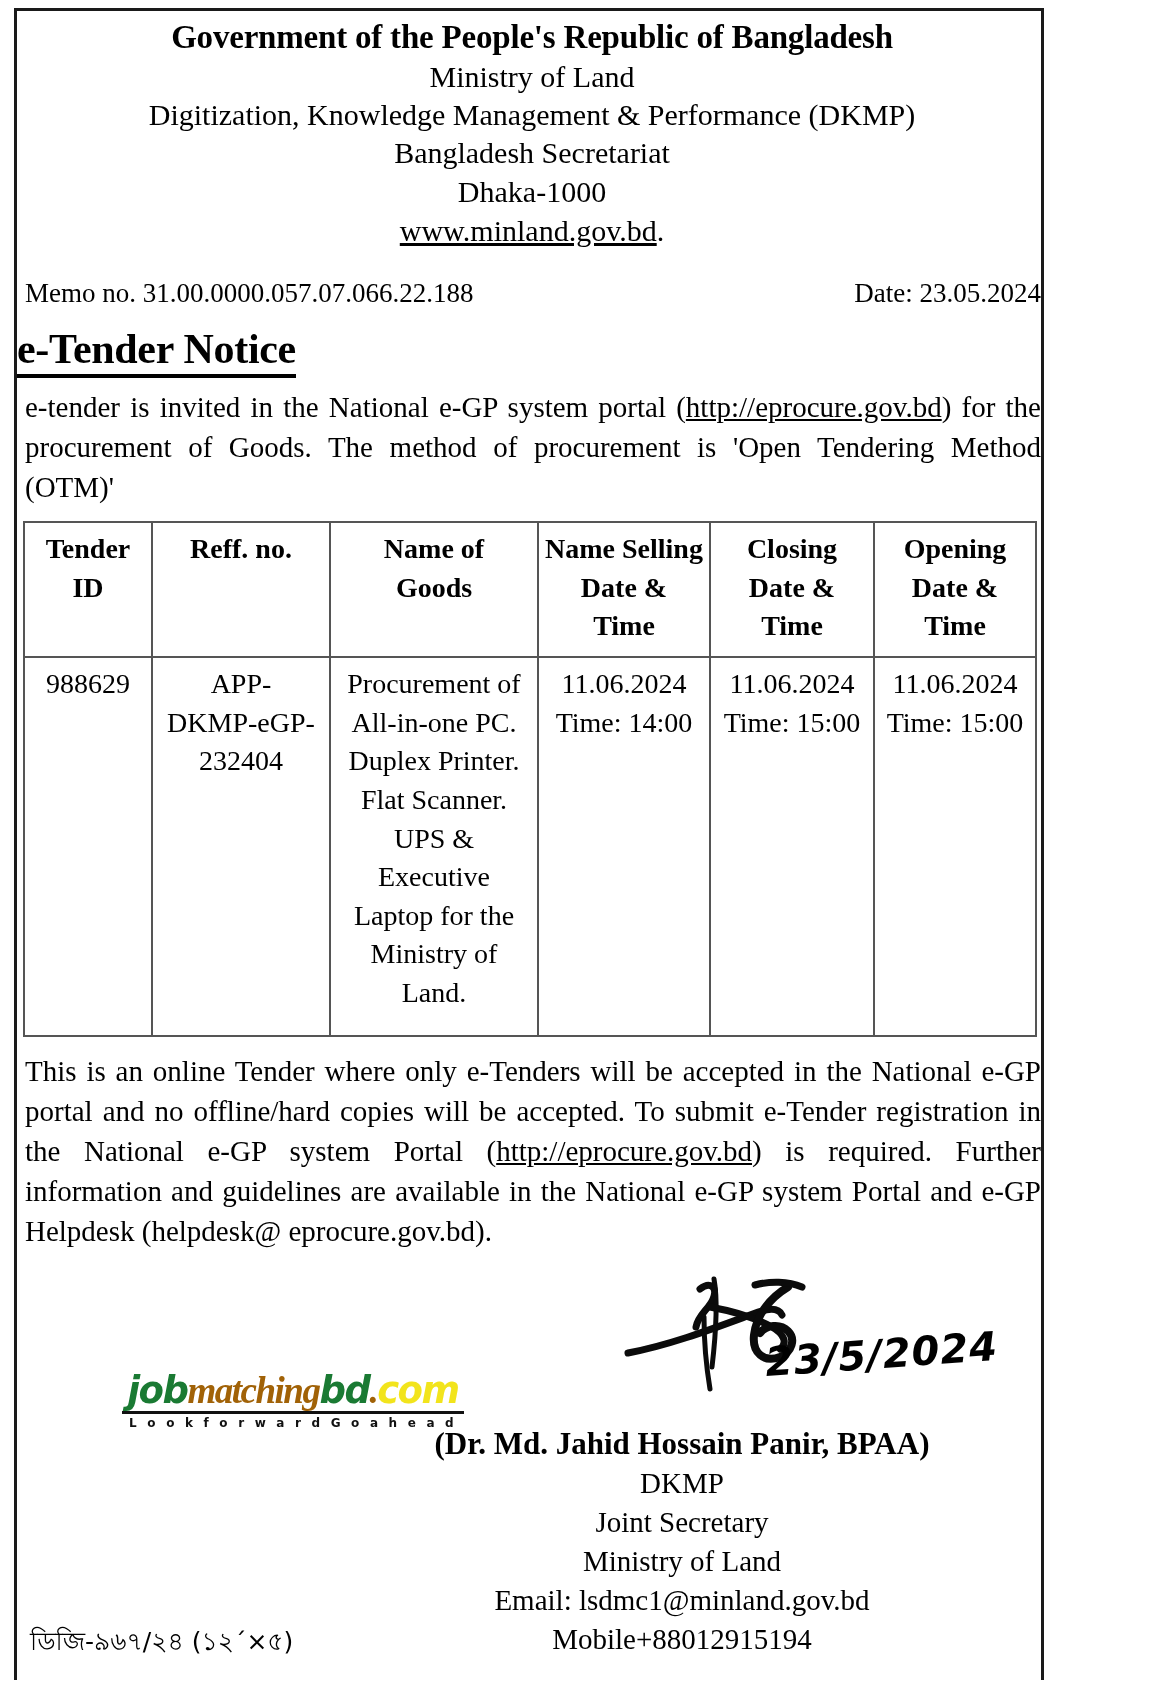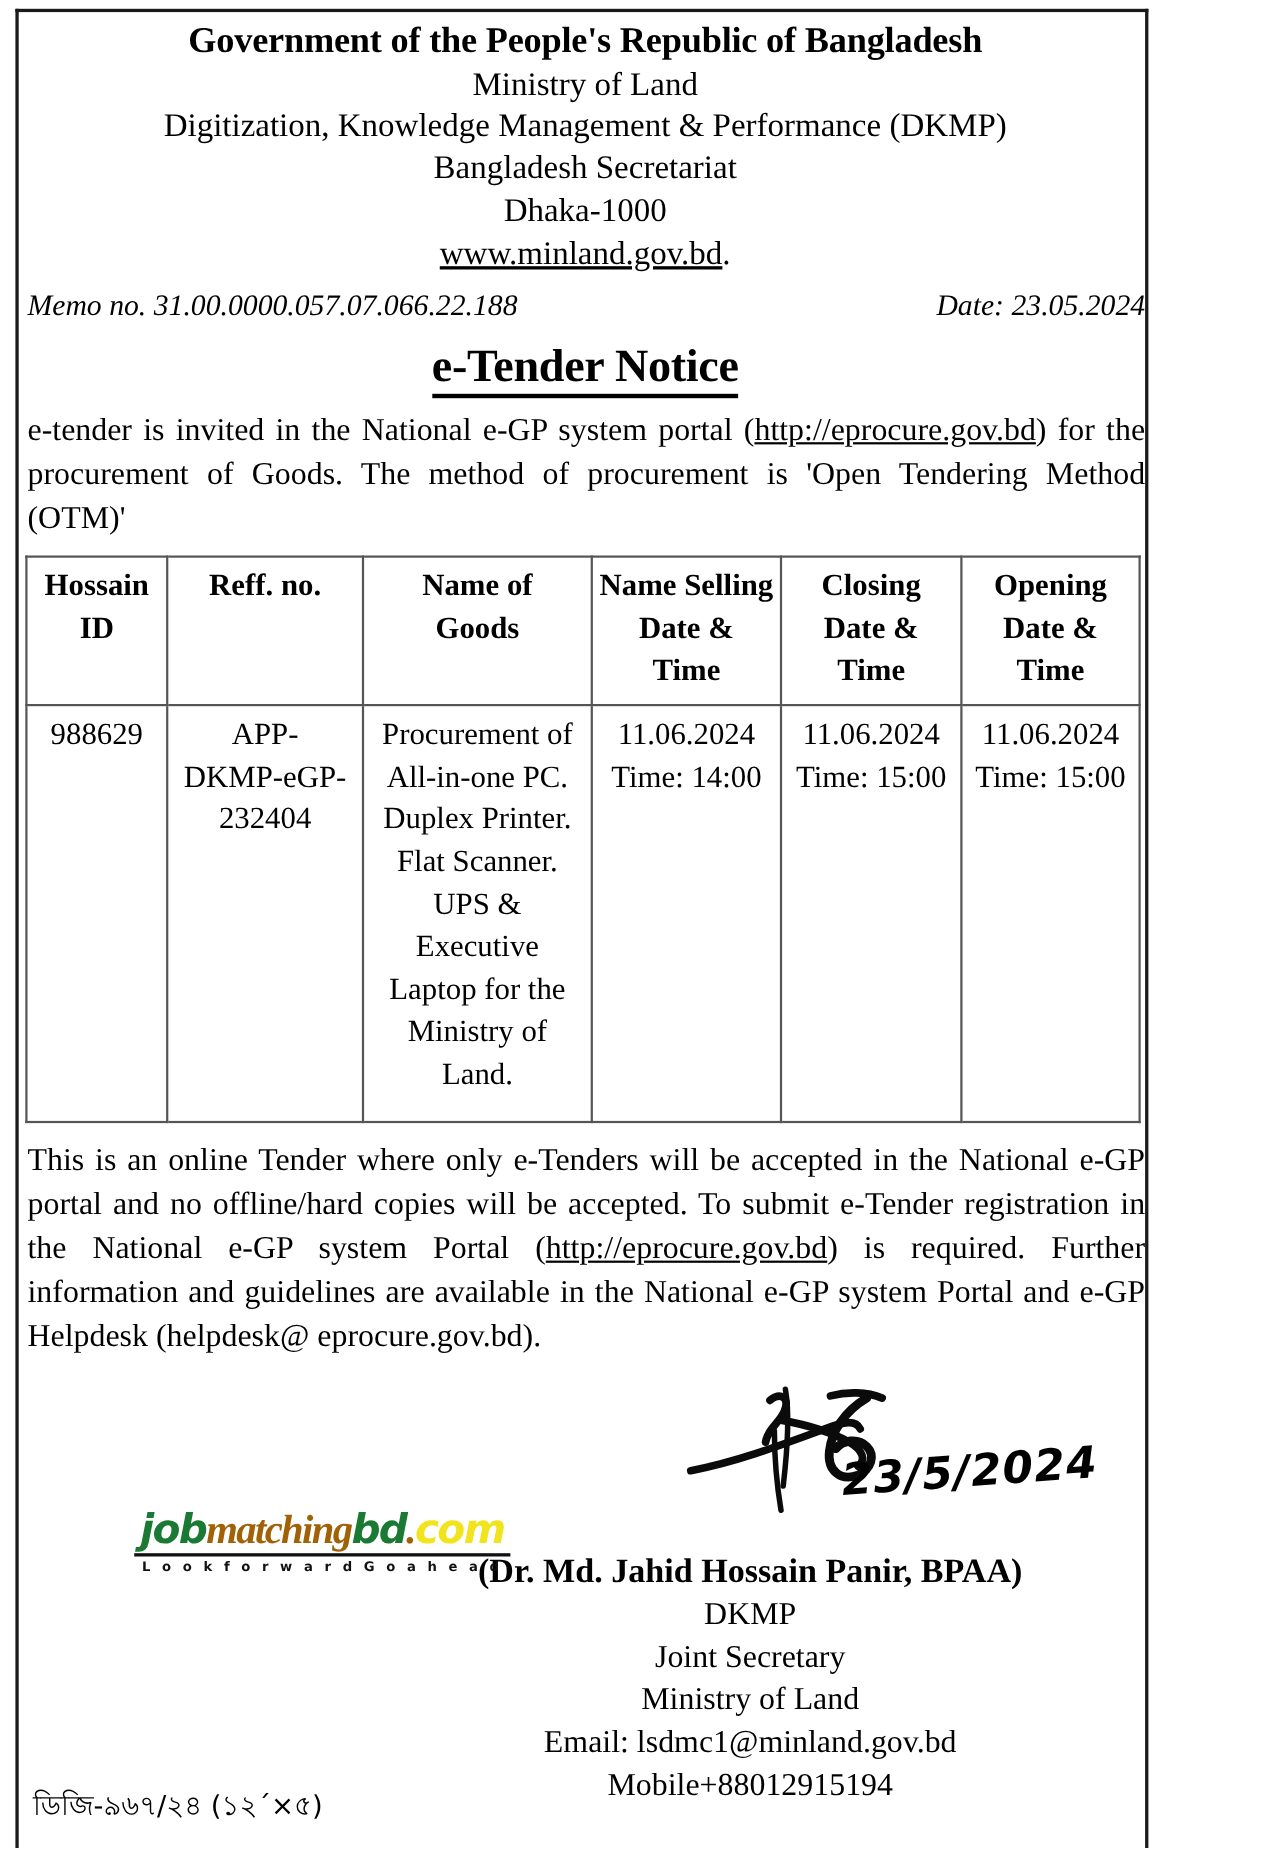--- a/index.html
+++ b/index.html
@@ -56,28 +56,26 @@
     line-height: 1.3;
   }
   .lh-web .u { text-decoration: underline; }
 
   
   .memo-row {
     display: flex;
     justify-content: space-between;
     align-items: baseline;
     font-size: 27px;
-    margin-top: 12px;
+    margin-top: 28px;
     padding: 0 6px 0 8px;
-    font-style: italic;
   }
 
   
   .doc-title {
-    text-align: center;
     font-size: 42px;
     font-weight: bold;
     margin-top: 16px;
     margin-bottom: 8px;
     letter-spacing: -0.3px;
   }
   .doc-title span {
     border-bottom: 4px solid #000;
     padding-bottom: 2px;
   }
@@ -239,21 +237,21 @@
         <col class="col-id">
           <col class="col-ref">
           <col class="col-goods">
         <col class="col-last">
           <col class="col-close">
           <col class="col-open">
       </colgroup>
       <thead>
         <tr>
           <th>
-            <span class="cell-line">Hossain</span>
+            <span class="cell-line">Tender</span>
             <span class="cell-line">ID</span>
           </th>
           <th>
             <span class="cell-line">Reff. no.</span>
           </th>
           <th>
             <span class="cell-line">Name of</span>
             <span class="cell-line">Goods</span>
           </th>
           <th>

